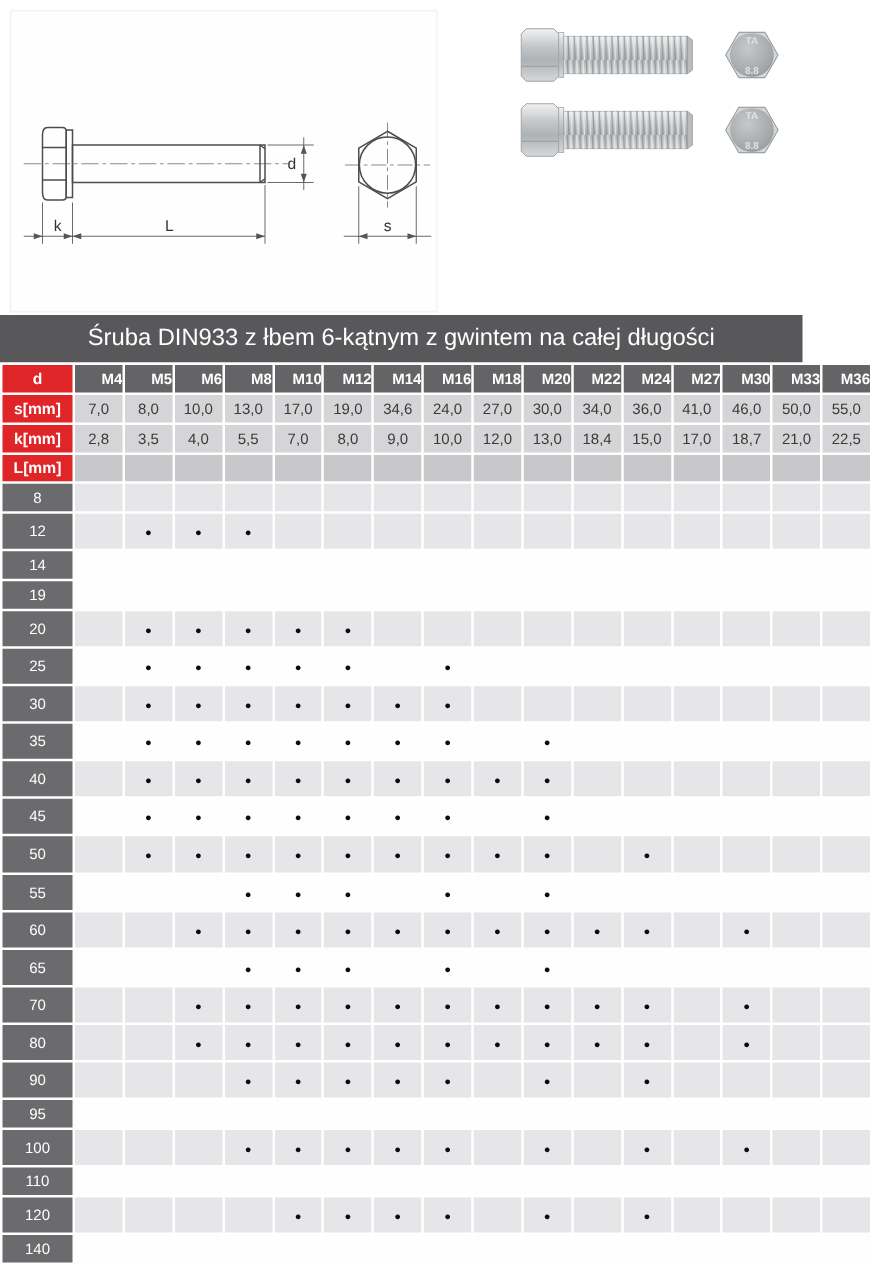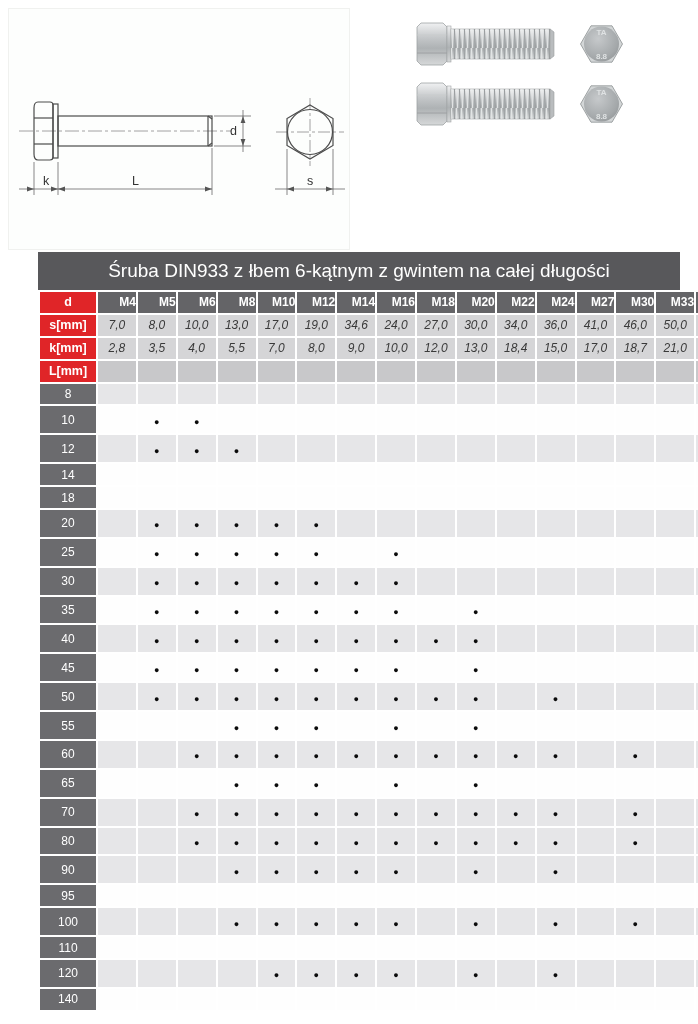--- a/index.html
+++ b/index.html
@@ -10,30 +10,30 @@
   .drawing-box{position:absolute;left:8px;top:8px;width:340px;height:240px;
     background:#fdfefd;border:1px solid #f0f1ef;}
   .drawing-box svg{display:block;}
 
   
   .photos{position:absolute;left:403px;top:18px;width:250px;}
   .photo-row{margin-bottom:8px;}
   .photo-row svg{display:block;}
 
   
-  .catalog{position:absolute;left:0;top:252px;width:642px;bottom:12px;margin-left:38px;}
+  .catalog{position:absolute;left:0;top:252px;width:642px;bottom:12px;}
   .title-bar{height:38px;line-height:38px;background:var(--title-bg,#58585b);
     color:#fff;text-align:center;font-size:19px;font-weight:400;}
   table.spec{border-collapse:separate;border-spacing:2px;width:698px;
     height:calc(100% - 38px);table-layout:fixed;background:#fff;}
   th,td{padding:0;margin:0;text-align:center;vertical-align:middle;font-weight:400;overflow:hidden;}
   th.red{background:var(--red,#e02528);color:#fff;font-size:12.5px;font-weight:700;}
   th.colhead{background:var(--colhead-bg,#646467);color:#fff;font-size:12px;font-weight:700;text-align:right;}
   th.rowhead{background:var(--rowhead-bg,#6b6b6e);color:#fff;font-size:12px;font-weight:400;}
-  td.val{background:var(--val-bg,#d5d5d7);color:#3a3a3a;font-size:12px;font-style:italic;}
+  td.val{background:var(--val-bg,#d5d5d7);color:#3a3a3a;font-size:12px;}
   td.lcell{background:var(--lrow-bg,#c8c8ca);}
   td.avail{background:#fefefe;}
   td.avail.shade{background:var(--shade-bg,#e6e6e8);}
   .dot{font-size:9px;color:#0b0b0b;line-height:1;display:inline-block;}
 </style>
 </head>
 <body>
 
 <div class="sheet">
 
@@ -254,39 +254,20 @@
             <td class="avail shade"></td>
             <td class="avail shade"></td>
             <td class="avail shade"></td>
             <td class="avail shade"></td>
             <td class="avail shade"></td>
             <td class="avail shade"></td>
             <td class="avail shade"></td>
             <td class="avail shade"></td>
           </tr>
           <tr>
-            <th class="rowhead">10</th>
-            <td class="avail"></td>
-            <td class="avail"><span class="dot">●</span></td>
-            <td class="avail"><span class="dot">●</span></td>
-            <td class="avail"></td>
-            <td class="avail"></td>
-            <td class="avail"></td>
-            <td class="avail"></td>
-            <td class="avail"></td>
-            <td class="avail"></td>
-            <td class="avail"></td>
-            <td class="avail"></td>
-            <td class="avail"></td>
-            <td class="avail"></td>
-            <td class="avail"></td>
-            <td class="avail"></td>
-            <td class="avail"></td>
-          </tr>
-          <tr>
             <th class="rowhead">12</th>
             <td class="avail shade"></td>
             <td class="avail shade"><span class="dot">●</span></td>
             <td class="avail shade"><span class="dot">●</span></td>
             <td class="avail shade"><span class="dot">●</span></td>
             <td class="avail shade"></td>
             <td class="avail shade"></td>
             <td class="avail shade"></td>
             <td class="avail shade"></td>
             <td class="avail shade"></td>
@@ -311,21 +292,21 @@
             <td class="avail"></td>
             <td class="avail"></td>
             <td class="avail"></td>
             <td class="avail"></td>
             <td class="avail"></td>
             <td class="avail"></td>
             <td class="avail"></td>
             <td class="avail"></td>
           </tr>
           <tr>
-            <th class="rowhead">18</th>
+            <th class="rowhead">19</th>
             <td class="avail"></td>
             <td class="avail"></td>
             <td class="avail"></td>
             <td class="avail"></td>
             <td class="avail"></td>
             <td class="avail"></td>
             <td class="avail"></td>
             <td class="avail"></td>
             <td class="avail"></td>
             <td class="avail"></td>

